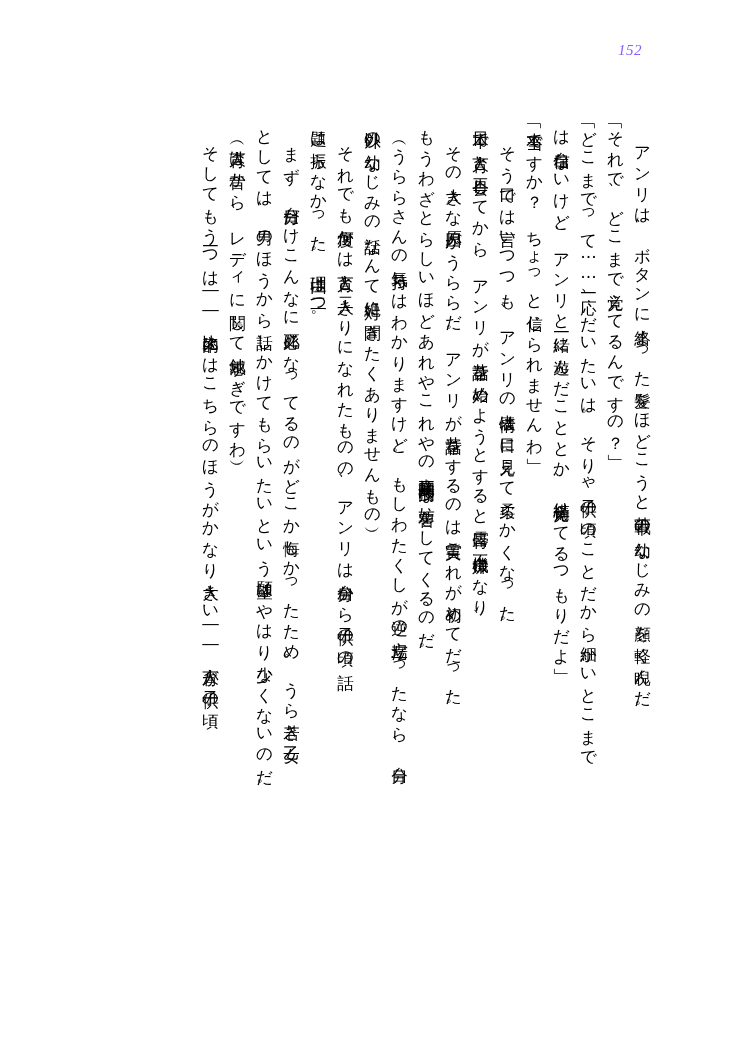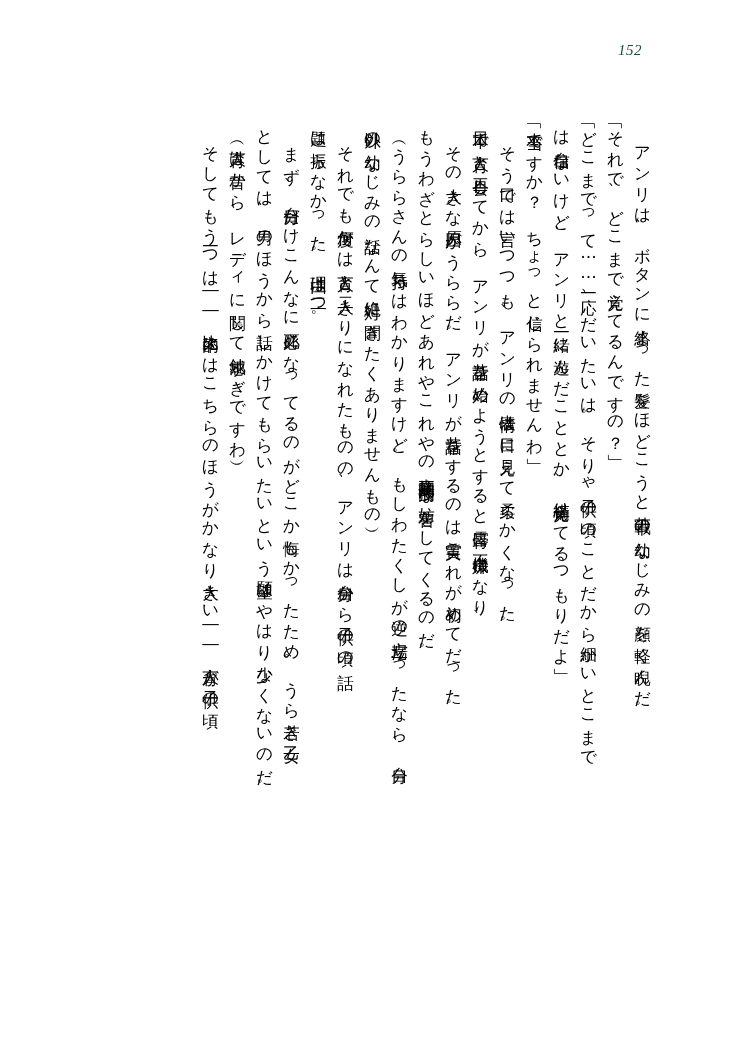--- a/index.html
+++ b/index.html
@@ -22,21 +22,21 @@
     box-sizing: border-box;
   }
   .page-number {
     position: absolute;
     top: 42px;
     right: 94px;
     font-family: "Liberation Serif", "DejaVu Serif", serif;
     font-size: 15px;
     font-style: italic;
     letter-spacing: 0.5px;
-    color: #14532d;
+    color: #8b5cf6;
   }
   .text-block {
     position: absolute;
     top: 118px;
     right: 86px;
     left: 86px;
     height: 840px;
     display: flex;
     flex-direction: row-reverse;
     align-items: flex-start;

